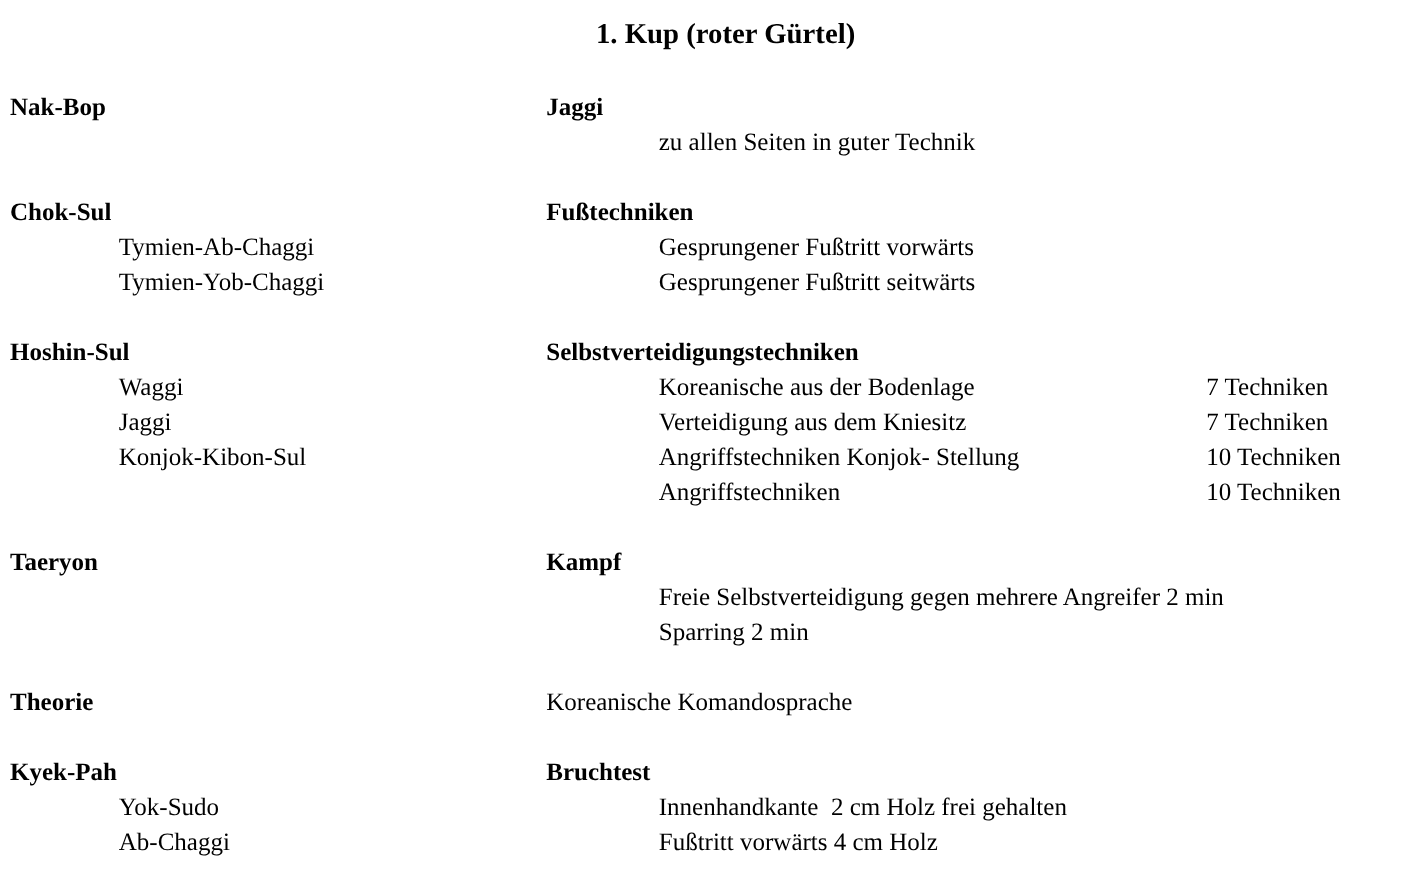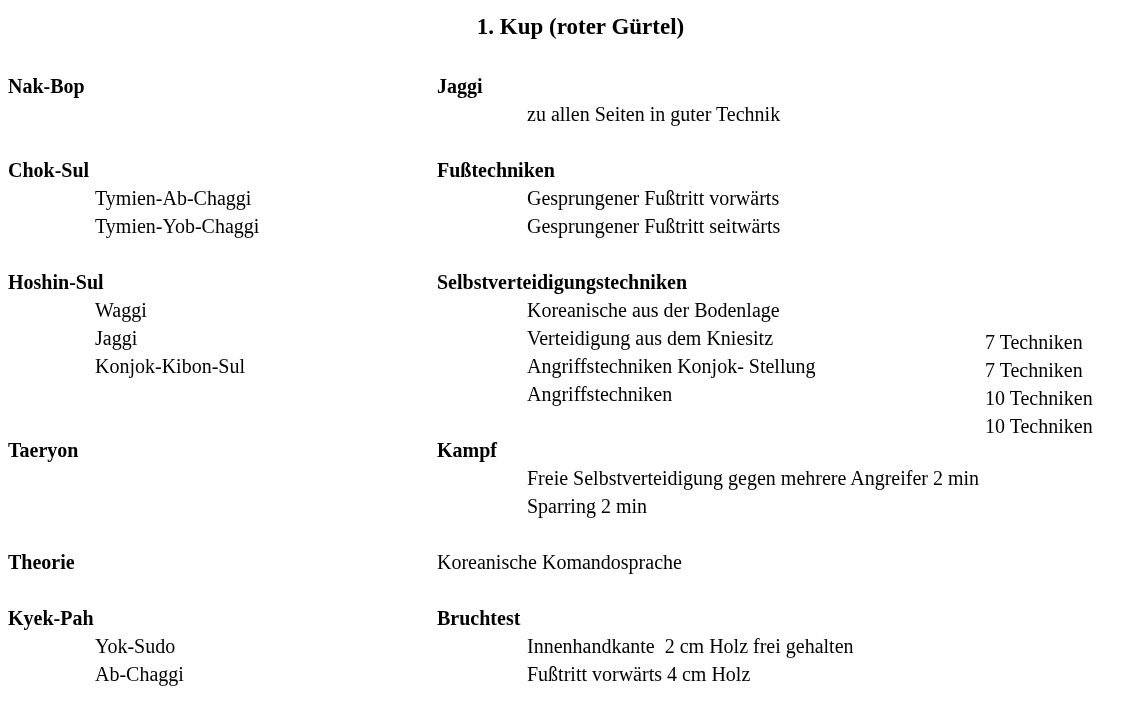--- a/index.html
+++ b/index.html
@@ -54,24 +54,23 @@
   .left-item {
     padding-left: 87px;
   }
   .right-item {
     padding-left: 90px;
     position: relative;
     white-space: pre-wrap;
   }
   .right-item .count {
     position: absolute;
-    left: 548px;
+    left: 528px;
     top: 0;
     white-space: nowrap;
-    margin-top: 32px;
   }
 </style>
 </head>
 <body>
 
 <div class="page">
   <div class="doc-title">1. Kup (roter Gürtel)</div>
   <div class="sections" id="sections">
       <div class="section">
         <div class="col-left">

